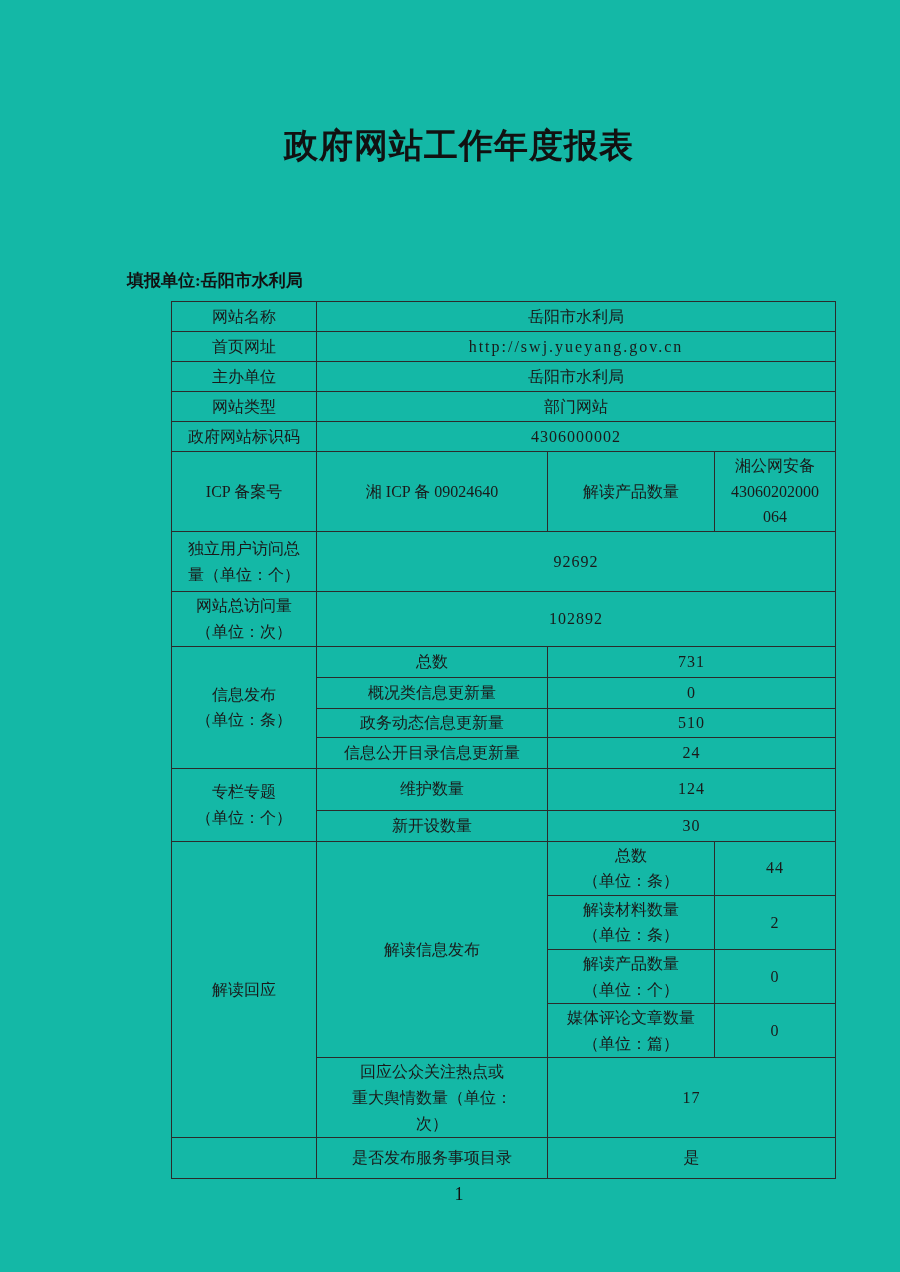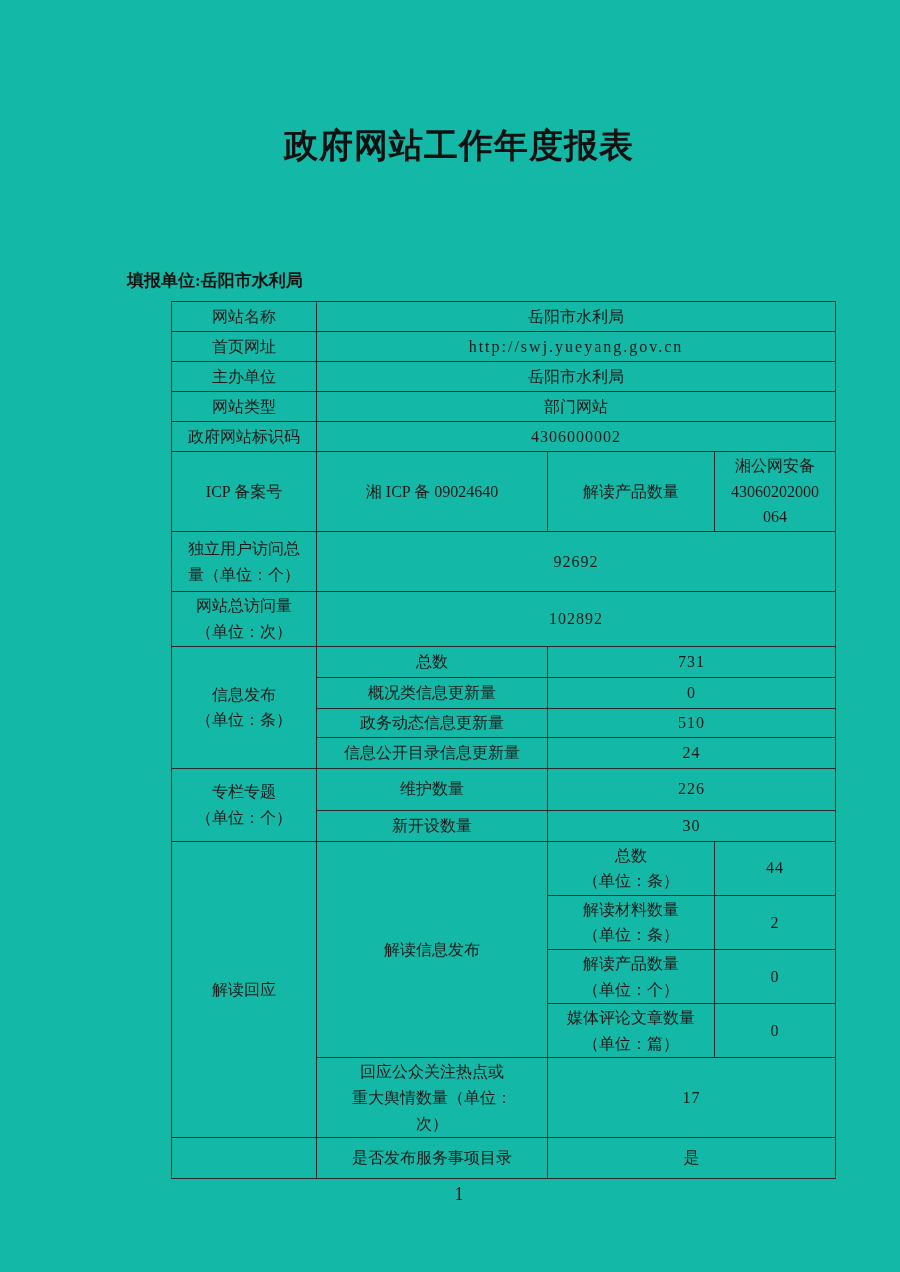--- a/index.html
+++ b/index.html
@@ -140,21 +140,21 @@
       </tr>
       <tr style="height:31px">
         <td>信息公开目录信息更新量</td>
         <td colspan="2" class="num-cell">24</td>
       </tr>
 
       <tr style="height:42px">
         <td rowspan="2">专栏专题
 （单位：个）</td>
         <td>维护数量</td>
-        <td colspan="2" class="num-cell">226</td>
+        <td colspan="2" class="num-cell">124</td>
       </tr>
       <tr style="height:31px">
         <td>新开设数量</td>
         <td colspan="2" class="num-cell">30</td>
       </tr>
 
       <tr style="height:51px">
         <td rowspan="5">解读回应</td>
         <td rowspan="4">解读信息发布</td>
         <td>总数

